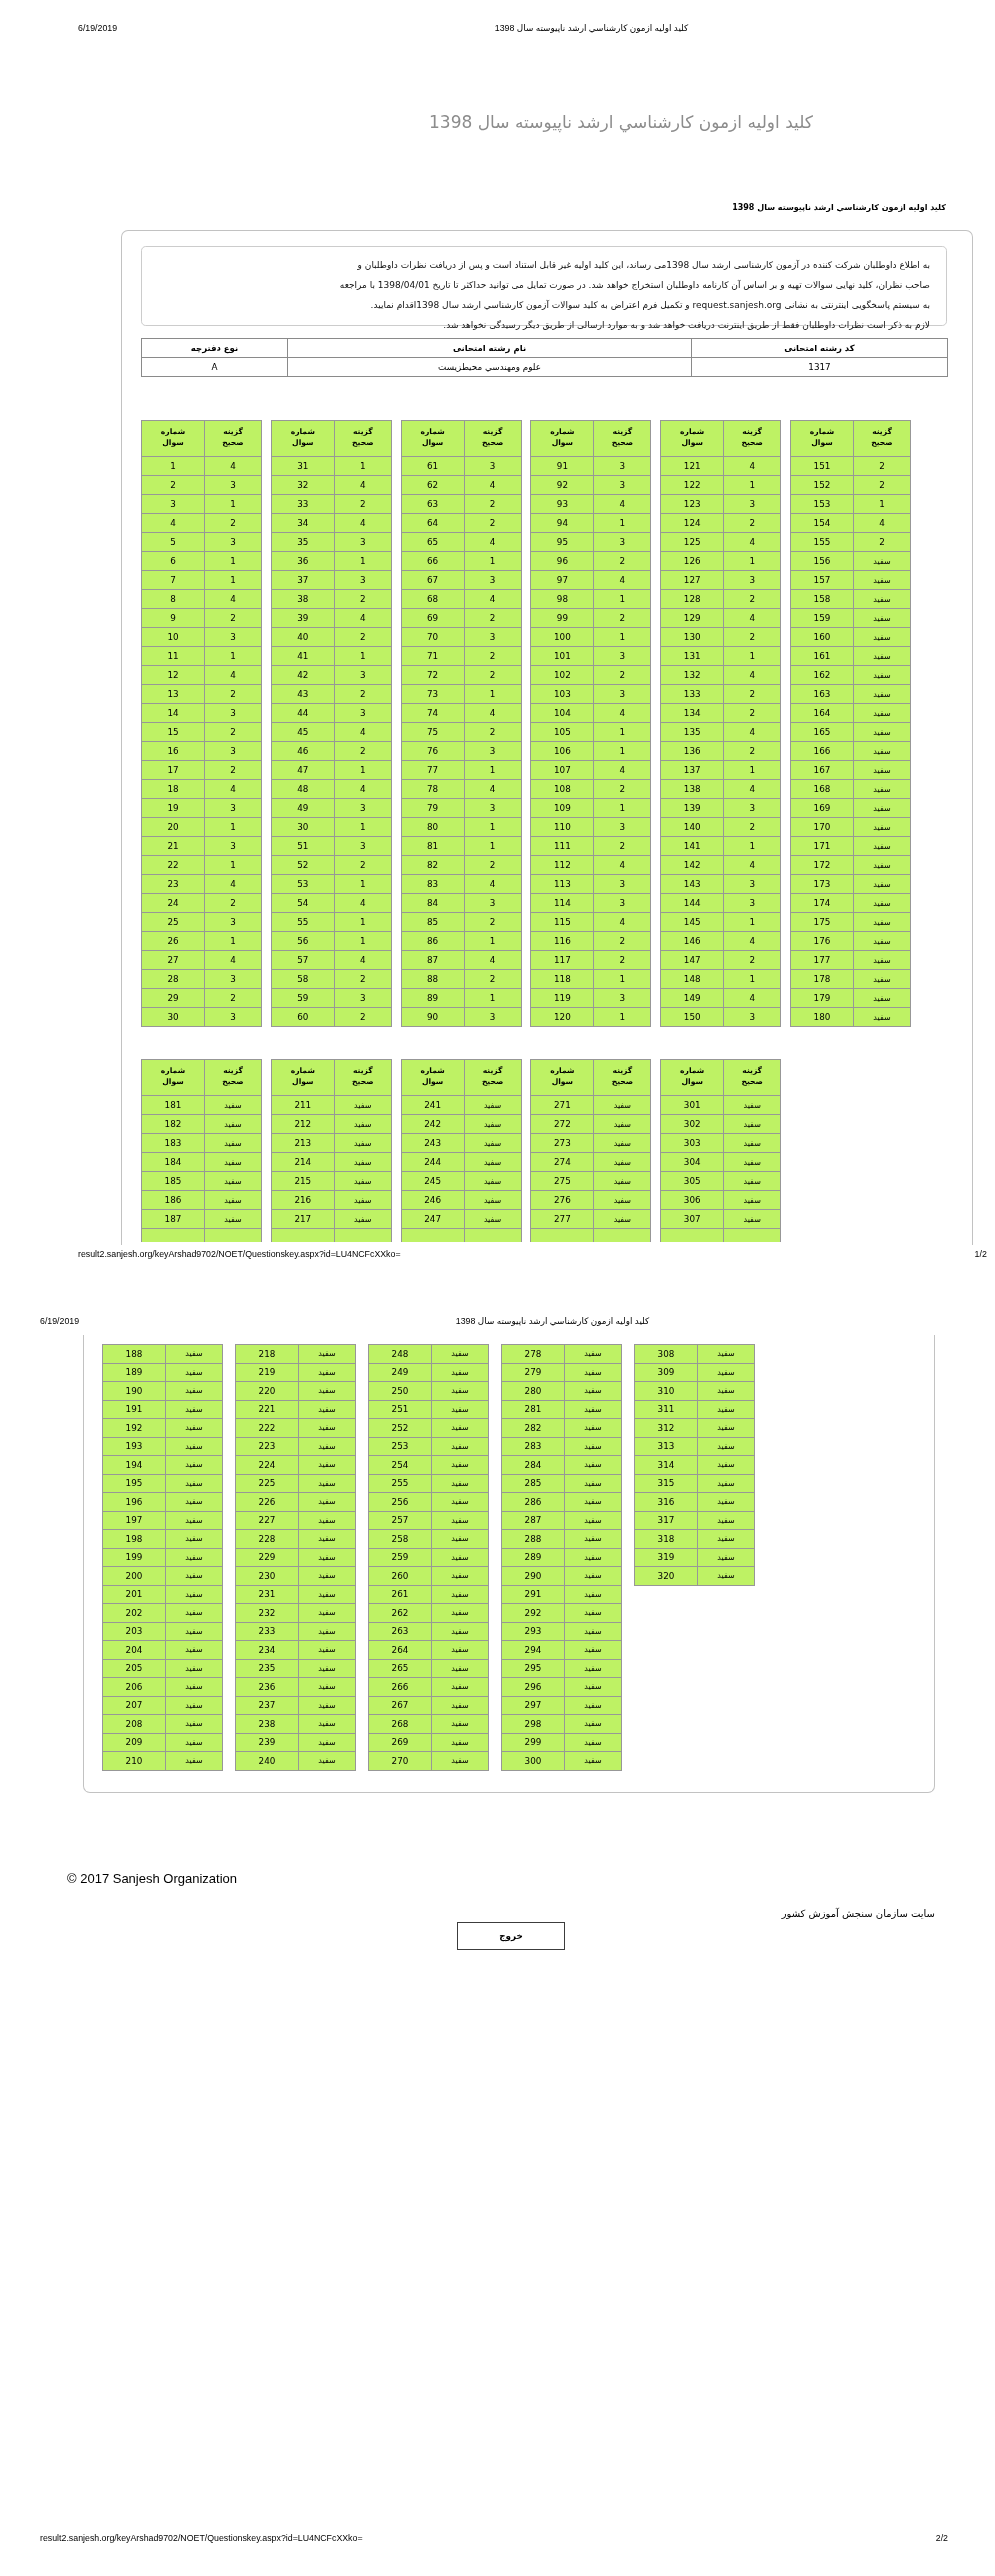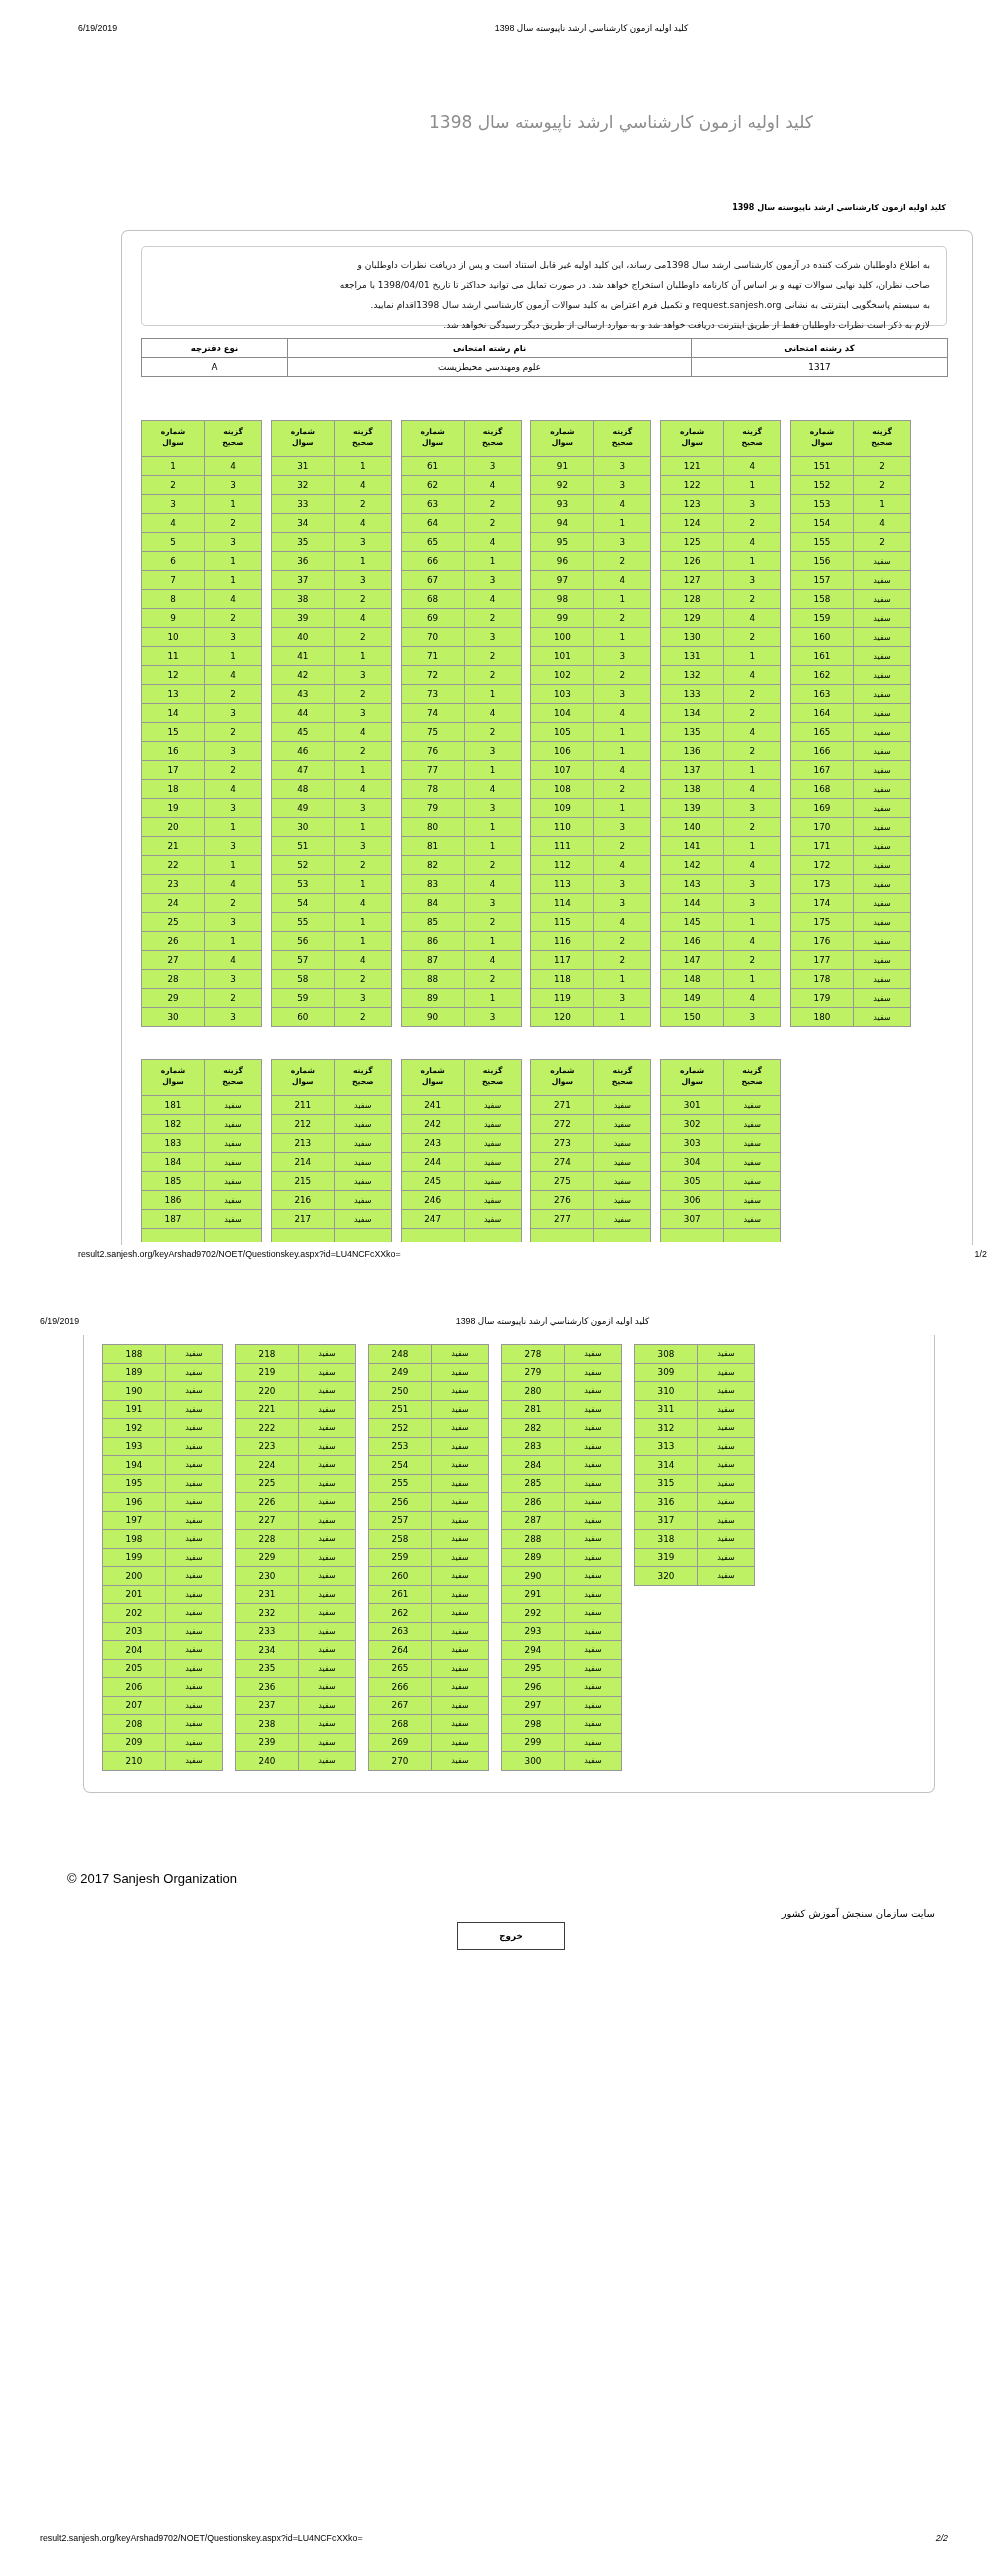--- a/index.html
+++ b/index.html
@@ -64,21 +64,21 @@
 
   #exit-button { left:457px; top:1922px; width:108px; height:27.5px;
                  background:#fff; border:1.2px solid #3c3c3c;
                  display:flex; align-items:center; justify-content:center;
                  font-size:8.8px; font-weight:bold; cursor:pointer; }
   #site-label { right:60px; top:1908px; font-size:10px; }
   #copyright { left:67px; top:1871px; font-size:13px;
                font-family:Liberation Sans, sans-serif; }
 
   #p2-footer-url { left:40px; top:2533px; }
-  #p2-footer-page { right:47px; top:2533px;font-style:italic; }
+  #p2-footer-page { right:47px; top:2533px; }
 </style>
 </head>
 <body>
 
 <div class="abs print-meta" id="p1-date">6/19/2019</div>
 <div class="abs print-meta" id="p1-header-title" dir="rtl">کلید اولیه ازمون کارشناسي ارشد ناپیوسته سال 1398</div>
 
 <div class="abs" id="p1-main-title" dir="rtl">کلید اولیه ازمون کارشناسي ارشد ناپیوسته سال 1398</div>
 <div class="abs" id="p1-sub-title" dir="rtl">کلید اولیه ازمون کارشناسي ارشد ناپیوسته سال 1398</div>
 

